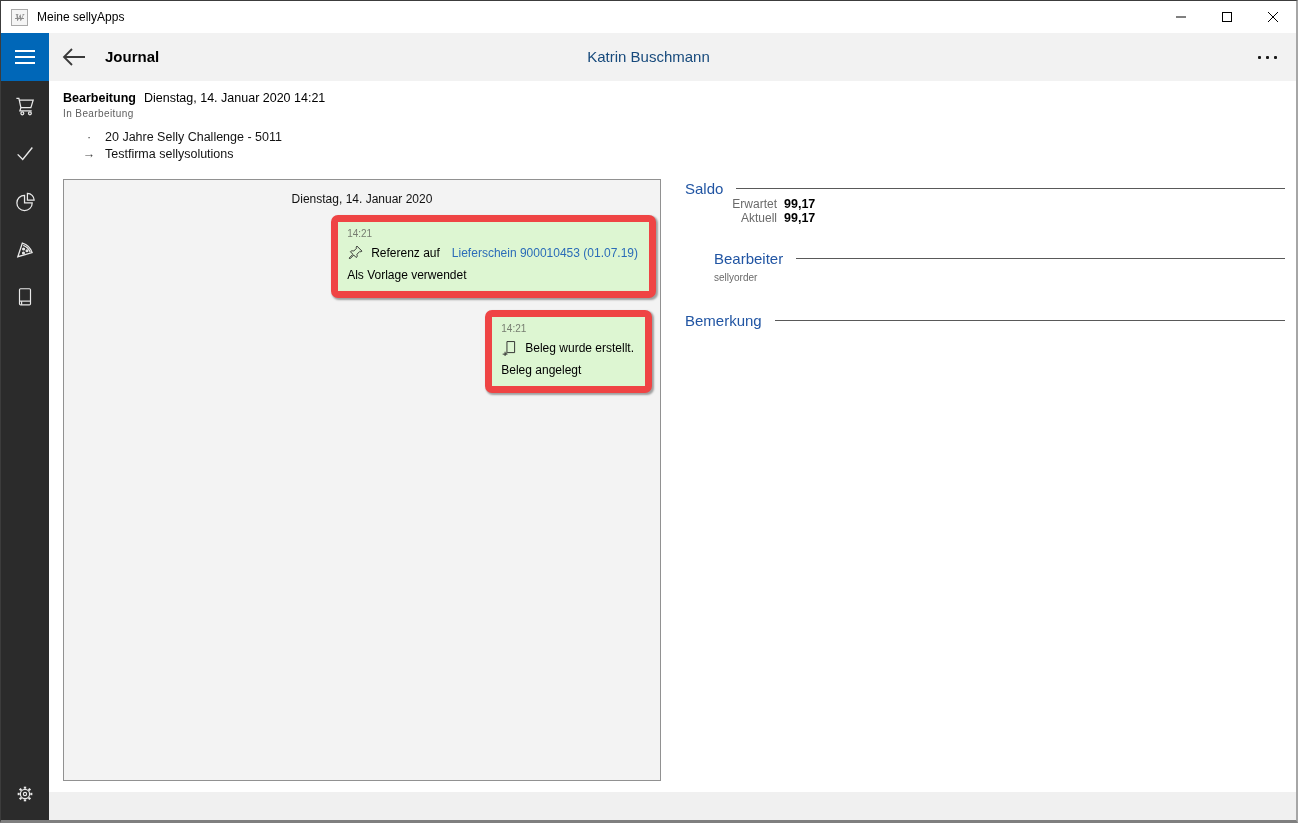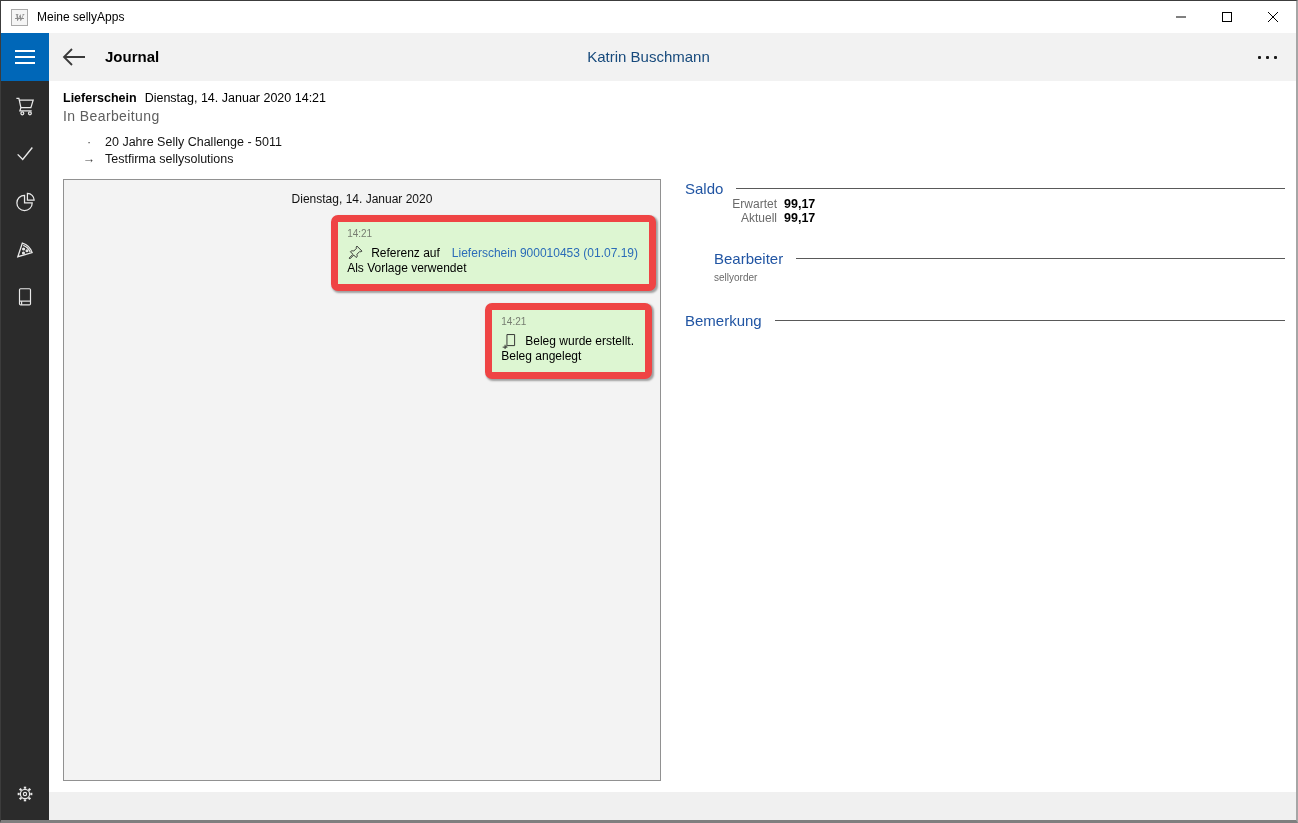--- a/index.html
+++ b/index.html
@@ -78,21 +78,21 @@
     width:48px; height:48px; background:transparent; border:none; padding:0;
     display:flex; align-items:center; justify-content:center;
   }
   .nav-btn.bottom { position:absolute; bottom:2px; left:0; }
   .nav-btn svg { display:block; }
 
   
   .doc-header { position:absolute; left:62px; top:90px; width:600px; }
   .doc-line1 { font-size:12.5px; color:#000; }
   .doc-line1 .doc-type { font-weight:bold; margin-right:8px; }
-  .doc-status { margin-top:3px; font-size:14px; color:#5e5e5e; letter-spacing:.4px; }
+  .doc-status { margin-top:3px; font-size:10px; color:#5e5e5e; letter-spacing:.4px; }
   .doc-list { margin-top:10px; }
   .doc-list-row { display:flex; font-size:12.5px; color:#141414; line-height:16px; margin-top:1px; }
   .doc-list-row .marker { width:16px; margin-left:18px; text-align:center; color:#444; }
   .doc-list-row .txt { margin-left:8px; }
 
   
   .timeline-panel {
     position:absolute; left:62px; top:178px; width:598px; height:602px;
     background:#f3f3f3; border:1px solid #919191;
     display:flex; flex-direction:column; align-items:flex-end;
@@ -107,21 +107,21 @@
     box-shadow:1.5px 1.5px 2px rgba(0,0,0,.35);
     padding:6px 11px 9px 9px;
     margin-right:4px;
   }
   .journal-card.first { margin-top:9px; }
   .journal-card.second { margin-top:12px; margin-right:8px; }
   .card-time { font-size:10px; color:#767d70; }
   .card-main { display:flex; align-items:center; margin-top:5px; font-size:12px; color:#000; }
   .card-main .card-icon { margin-right:7px; display:flex; }
   .card-link { color:var(--link_blue); text-decoration:none; margin-left:12px; cursor:pointer; }
-  .card-sub { font-size:12px; color:#000; }
+  .card-sub { margin-top:7px; font-size:12px; color:#000; }
 
   
   .details { position:absolute; left:684px; top:179px; width:600px; }
   .sect-head { display:flex; align-items:center; }
   .sect-head h2 {
     margin:0; font-size:15px; font-weight:normal; color:var(--heading_blue);
   }
   .sect-head .rule { flex:1; margin-left:13px; border-top:1px solid #595959; height:0; }
   .saldo-row { display:flex; align-items:baseline; }
   .saldo-row .lbl { width:92px; text-align:right; font-size:12px; color:#6a6a6a; }
@@ -235,21 +235,21 @@
           <line x1="16.1" y1="16.1" x2="17.7" y2="17.7"></line>
           <line x1="6.3" y1="17.7" x2="7.9" y2="16.1"></line>
           <line x1="16.1" y1="7.9" x2="17.7" y2="6.3"></line>
         </g>
       </svg>
     </button>
   </nav>
 
   <div class="doc-header">
     <div class="doc-line1">
-      <span class="doc-type">Lieferschein</span><span>Dienstag, 14. Januar 2020 14:21</span>
+      <span class="doc-type">Bearbeitung</span><span>Dienstag, 14. Januar 2020 14:21</span>
     </div>
     <div class="doc-status">In Bearbeitung</div>
     <div class="doc-list">
       <div class="doc-list-row">
         <span class="marker">·</span>
         <span class="txt">20 Jahre Selly Challenge - 5011</span>
       </div>
       <div class="doc-list-row">
         <span class="marker">→</span>
         <span class="txt">Testfirma sellysolutions</span>

